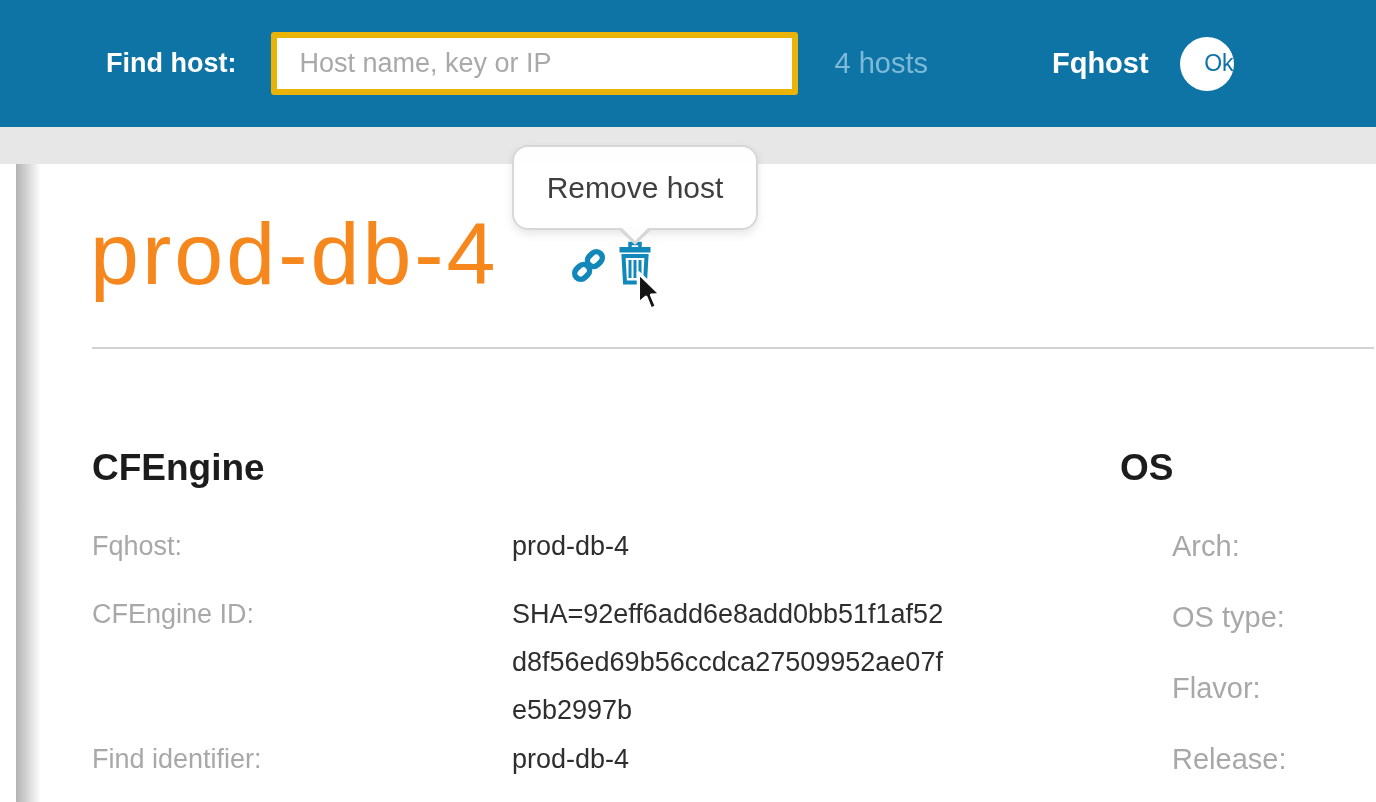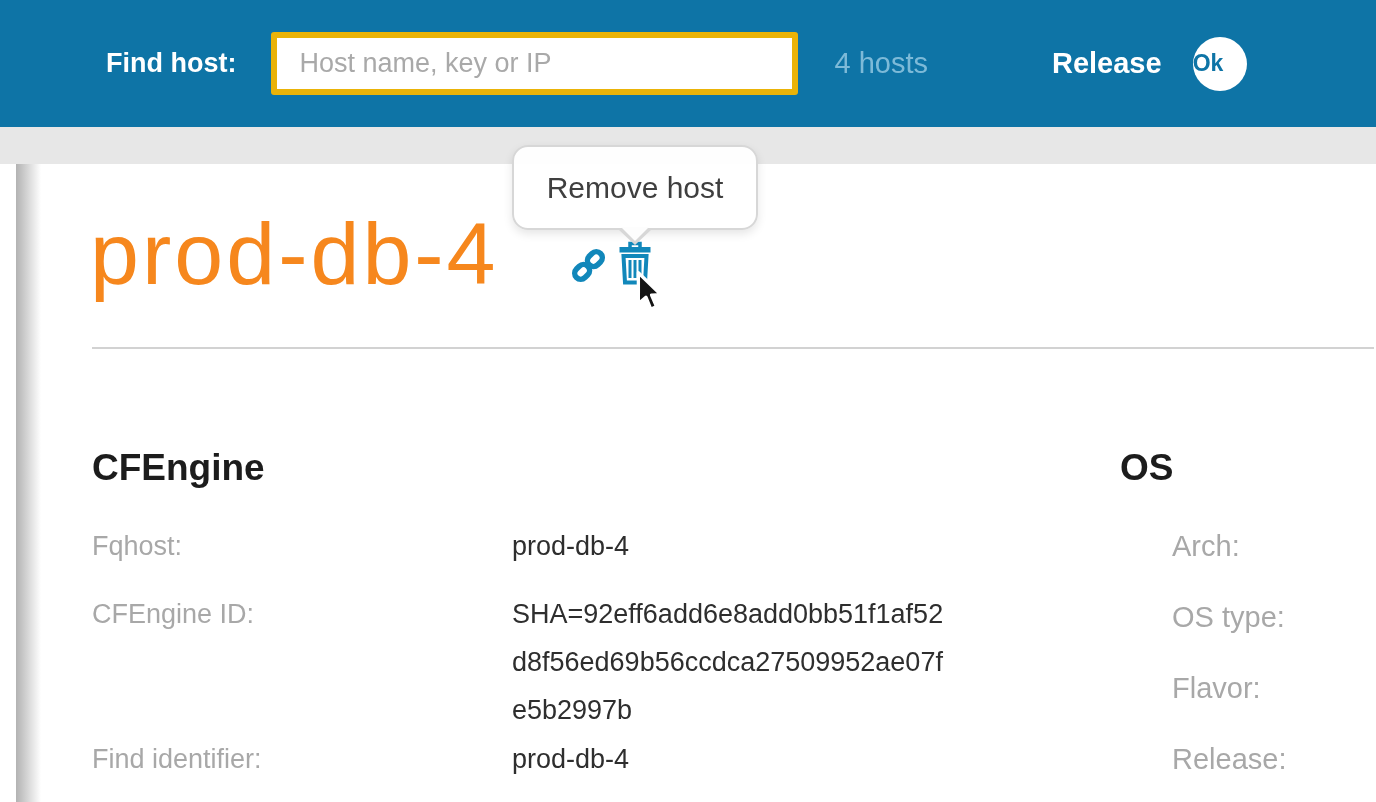--- a/index.html
+++ b/index.html
@@ -43,22 +43,22 @@
   }
   .health-label {
     margin-left:124px;
     color:#ffffff; font-size:29px; font-weight:bold;
     white-space:nowrap;
   }
   .ok-badge {
     margin-left:31px;
     width:54px; height:54px; border-radius:50%;
     background:#ffffff;
-    display:flex; align-items:center; justify-content:flex-start;
-    color:#0e74a6; font-size:23px; font-weight:bold;
+    display:flex; align-items:center; justify-content:flex-end;
+    color:#0e74a6; font-size:23px; font-weight:normal;
     cursor:pointer;
   }
 
   
   .subbar {
     position:absolute; left:0; top:127px;
     width:1376px; height:37px;
     background:#e7e7e7;
   }
 
@@ -150,21 +150,21 @@
 </style>
 </head>
 <body>
 
 <div id="app">
 
   <header class="topbar">
     <span class="find-host-label">Find host:</span>
     <input class="host-search" type="text" placeholder="Host name, key or IP" style="">
     <a class="hosts-count">4 hosts</a>
-    <span class="health-label">Release</span>
+    <span class="health-label">Fqhost</span>
     <div class="ok-badge">
       <span>Ok</span>
     </div>
   </header>
 
   <div class="subbar"></div>
 
   <div class="left-shadow"></div>
 
   <div class="tooltip">

